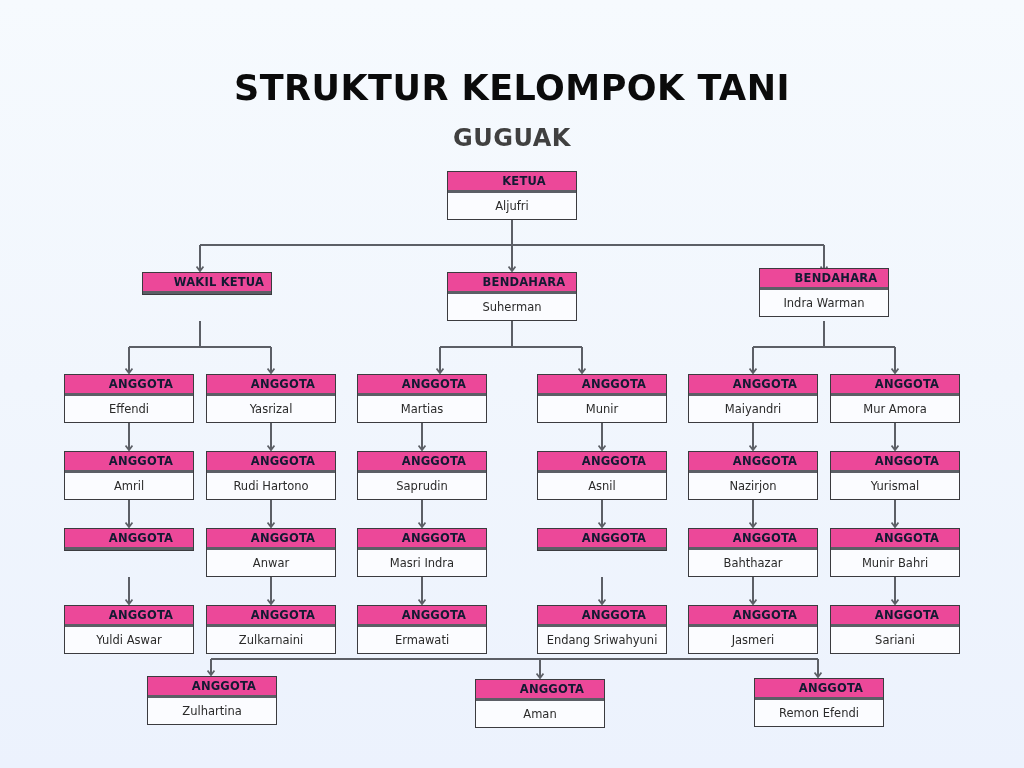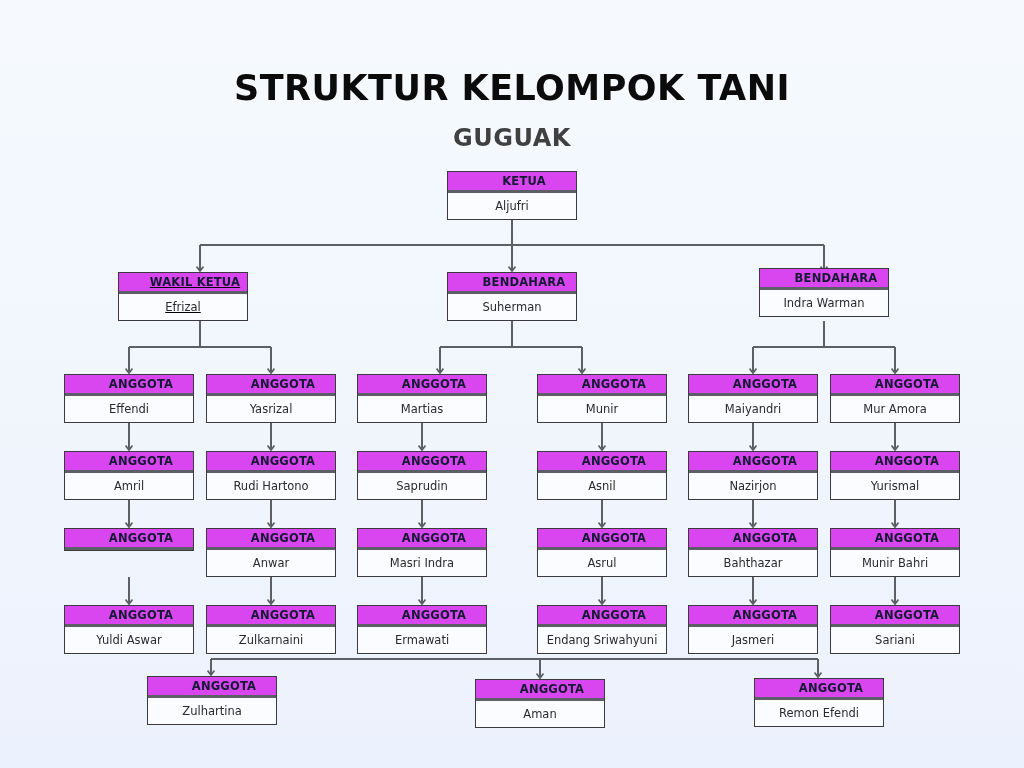--- a/index.html
+++ b/index.html
@@ -17,21 +17,21 @@
     position: absolute; left: 0; width: 1024px; top: 124px; text-align: center;
     font-family: "DejaVu Sans", sans-serif; font-weight: bold; font-size: 24px;
     letter-spacing: 0.5px; color: #404040;
   }
   svg.connectors { position: absolute; left: 0; top: 0; }
   .node {
     position: absolute; width: 128px; border: 1px solid #3b3b3f;
     background: #fbfcff; box-sizing: content-box;
   }
   .node .role {
-    height: 18px; line-height: 18px; background: #d946ef; text-align: center;
+    height: 18px; line-height: 18px; background: #ec4899; text-align: center;
     font-family: "DejaVu Sans", sans-serif; font-weight: bold; font-size: 11.5px;
     color: #141a33; border-bottom: 3px solid #5c5f66; letter-spacing: 0.2px; padding-left: 24px;
   }
   .node .name {
     height: 26px; line-height: 26px; text-align: center;
     font-family: "DejaVu Sans", sans-serif; font-size: 11.5px; color: #2a2a2a;
     white-space: nowrap; overflow: hidden;
   }
 </style>
 </head>
@@ -98,23 +98,22 @@
     <line x1="540" y1="659" x2="540" y2="678" marker-end="url(#arrow)"></line>
     <line x1="818" y1="659" x2="818" y2="677" marker-end="url(#arrow)"></line>
   </g>
 </svg>
 
 <div class="node" style="left:447px; top:171px;">
   <div class="role">KETUA</div>
   <div class="name">Aljufri</div>
 </div>
 
-<div class="node" style="left:118px; top:272px;text-decoration:underline;">
+<div class="node" style="left:142px; top:272px;">
   <div class="role">WAKIL KETUA</div>
-  <div class="name">Efrizal</div>
 </div>
 <div class="node" style="left:447px; top:272px;">
   <div class="role">BENDAHARA</div>
   <div class="name">Suherman</div>
 </div>
 <div class="node" style="left:759px; top:268px;">
   <div class="role">BENDAHARA</div>
   <div class="name">Indra Warman</div>
 </div>
 
@@ -171,21 +170,20 @@
 <div class="node" style="left:537px; top:374px;">
   <div class="role">ANGGOTA</div>
   <div class="name">Munir</div>
 </div>
 <div class="node" style="left:537px; top:451px;">
   <div class="role">ANGGOTA</div>
   <div class="name">Asnil</div>
 </div>
 <div class="node" style="left:537px; top:528px;">
   <div class="role">ANGGOTA</div>
-  <div class="name">Asrul</div>
 </div>
 <div class="node" style="left:537px; top:605px;">
   <div class="role">ANGGOTA</div>
   <div class="name">Endang Sriwahyuni</div>
 </div>
 
 <div class="node" style="left:688px; top:374px;">
   <div class="role">ANGGOTA</div>
   <div class="name">Maiyandri</div>
 </div>

